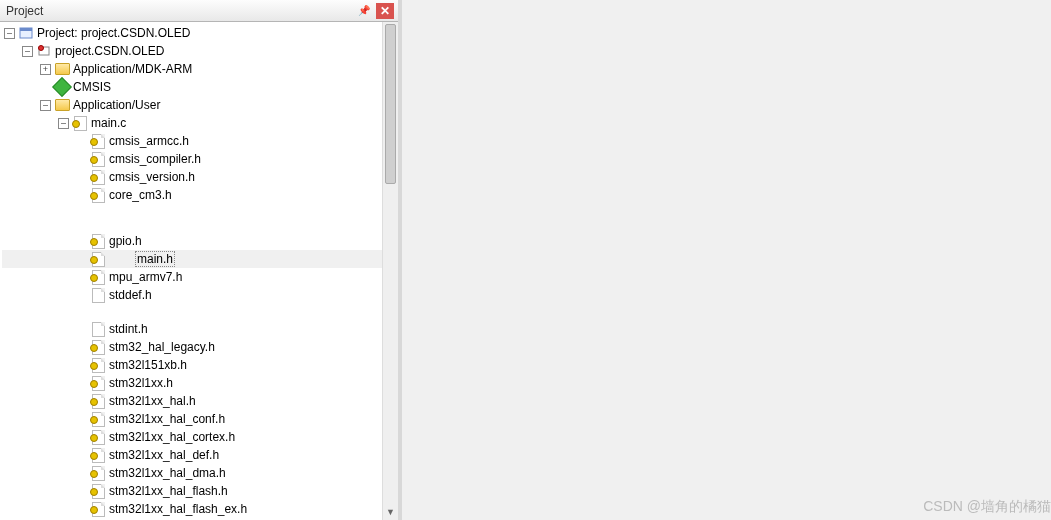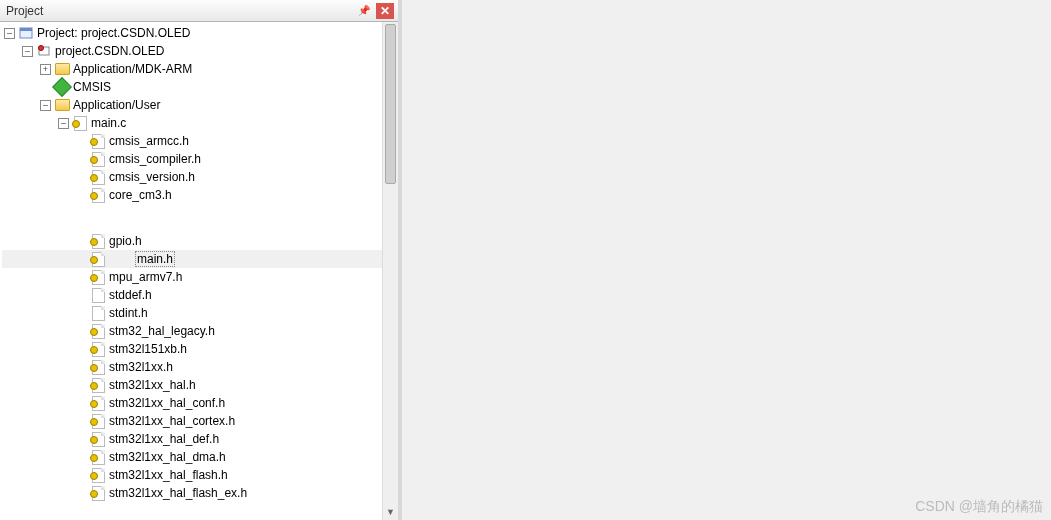--- a/index.html
+++ b/index.html
@@ -106,21 +106,21 @@
     position:absolute; left:2px; right:2px; top:2px; height:160px;
     background:#cfcfcf; border:1px solid #aaa; border-radius:2px;
   }
   .vscroll .arr {
     position:absolute; left:0; right:0; height:16px;
     display:flex;align-items:center;justify-content:center;
     color:#666;font-size:9px;
   }
   .vscroll .arr.bot { bottom:0; }
   .watermark {
-    position:absolute; right:8px; bottom:4px;
+    position:absolute; right:0; bottom:4px;
     color:#bbb; font-size:14px; font-family:sans-serif;
     pointer-events:none;
   }
   .container-rel { position:relative; width:1051px; height:520px;border-radius:6px; }
 </style>
 </head>
 <body>
 <div class="container-rel">
 
 <div class="left">
@@ -228,21 +228,21 @@
             </span>
             <span class="label">mpu_armv7.h</span>
           </div>
           <div class="tree-row" style="padding-left: 74px;">
             <span class="tw empty"></span>
             <span class="ico">
               <span class="ico-hfile"></span>
             </span>
             <span class="label">stddef.h</span>
           </div>
-          <div class="tree-row" style="padding-left: 74px;">
+          <div class="tree-row" style="padding-left: 74px; margin-top: 16px;">
             <span class="tw empty"></span>
             <span class="ico">
               <span class="ico-hfile"></span>
             </span>
             <span class="label">stdint.h</span>
           </div>
           <div class="tree-row" style="padding-left: 74px;">
             <span class="tw empty"></span>
             <span class="ico">
               <span class="ico-hfile dot"></span>

